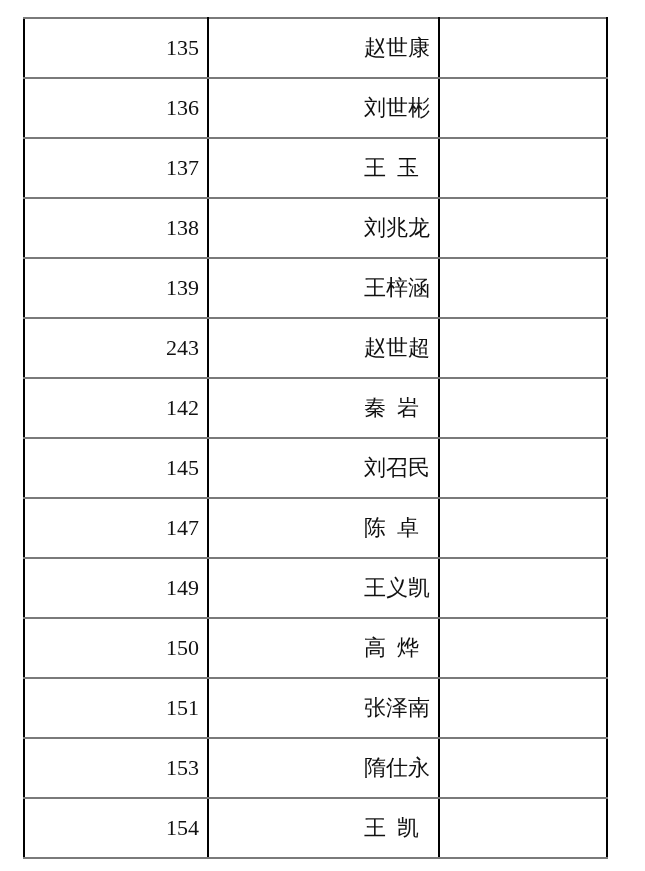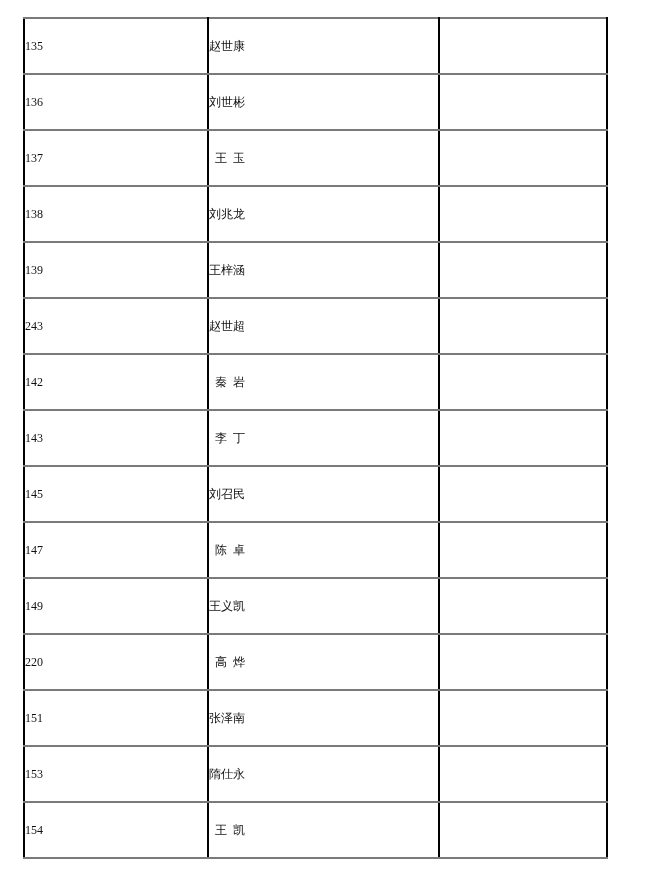--- a/index.html
+++ b/index.html
@@ -25,25 +25,25 @@
     table-layout: fixed;
   }
   col.col-num  { width: 184px; }
   col.col-name { width: 231px; }
   col.col-note { width: 168px; }
   table.roster td {
     border-top: 2px solid #7a7a7a;
     border-bottom: 2px solid #7a7a7a;
     border-left: 2px solid #000000;
     border-right: 2px solid #000000;
-    text-align: left;
+    text-align: right;
     vertical-align: middle;
-    font-size: 12px;
+    font-size: 22px;
     color: #111111;
-    padding: 0;
+    padding: 8px;
     height: 42px;
     overflow: hidden;
     white-space: nowrap;
   }
   td.cell-name.spaced {
     letter-spacing: 0.5em;
     padding-left: 0.5em;
   }
 </style>
 </head>
@@ -86,41 +86,36 @@
           <td class="cell-num">243</td>
           <td class="cell-name">赵世超</td>
           <td class="cell-note"></td>
         </tr>
         <tr>
           <td class="cell-num">142</td>
           <td class="cell-name spaced">秦岩</td>
           <td class="cell-note"></td>
         </tr>
         <tr>
-          <td class="cell-num">143</td>
-          <td class="cell-name spaced">李丁</td>
-          <td class="cell-note"></td>
-        </tr>
-        <tr>
           <td class="cell-num">145</td>
           <td class="cell-name">刘召民</td>
           <td class="cell-note"></td>
         </tr>
         <tr>
           <td class="cell-num">147</td>
           <td class="cell-name spaced">陈卓</td>
           <td class="cell-note"></td>
         </tr>
         <tr>
           <td class="cell-num">149</td>
           <td class="cell-name">王义凯</td>
           <td class="cell-note"></td>
         </tr>
         <tr>
-          <td class="cell-num">220</td>
+          <td class="cell-num">150</td>
           <td class="cell-name spaced">高烨</td>
           <td class="cell-note"></td>
         </tr>
         <tr>
           <td class="cell-num">151</td>
           <td class="cell-name">张泽南</td>
           <td class="cell-note"></td>
         </tr>
         <tr>
           <td class="cell-num">153</td>

